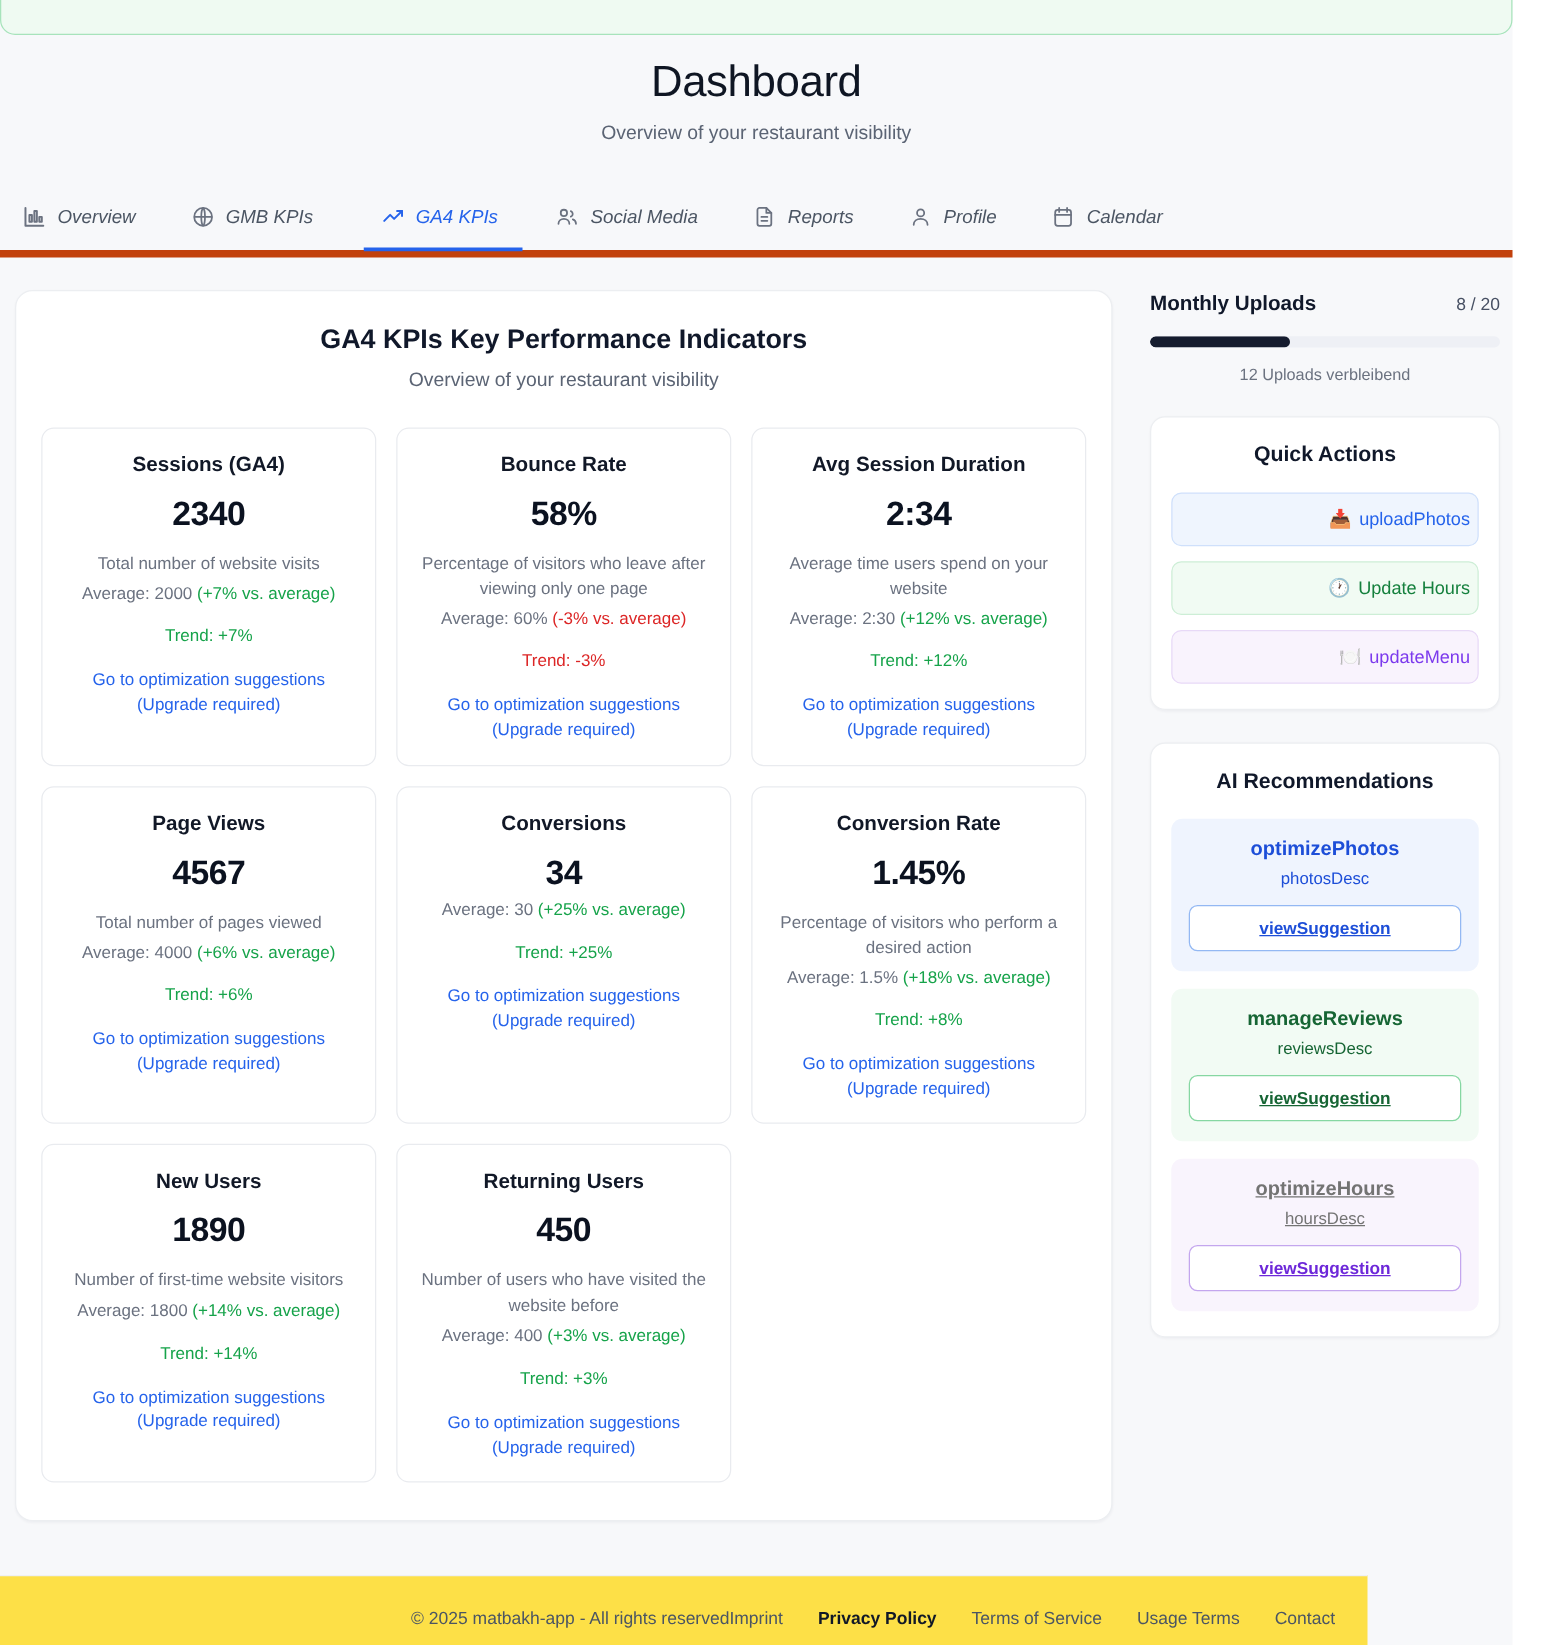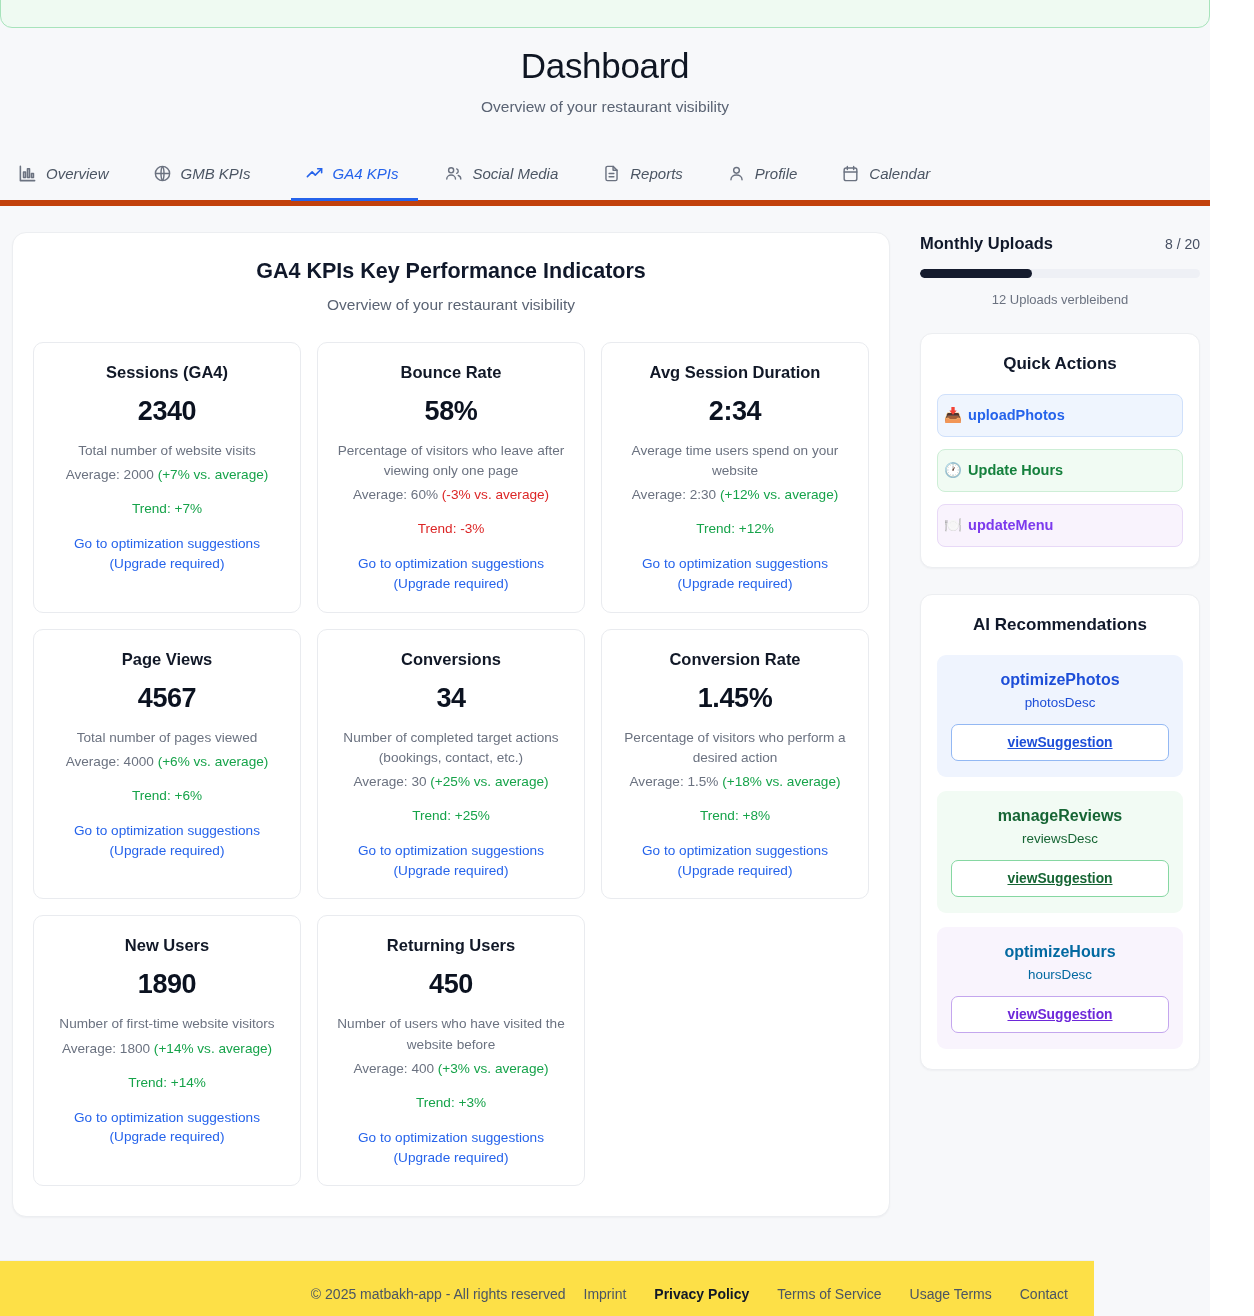--- a/index.html
+++ b/index.html
@@ -156,23 +156,23 @@
     border: 1px solid #eceef1;
     border-radius: 12px;
     padding: 20px 16px 20px 16px;
     box-shadow: 0 1px 2px rgba(16,24,40,0.04);
   }
   .panel h3 { text-align: center; font-size: 17px; font-weight: bold; color: #10182a; }
   .qa-list { margin-top: 20px; display: flex; flex-direction: column; gap: 12px; }
   .qa-btn {
     border-radius: 8px;
     padding: 12px 6px;
-    text-align: left;
+    text-align: right;
     font-size: 14.5px;
-    font-weight: bold;
+    font-weight: normal;
     cursor: pointer;
   }
   .qa-blue { background: #eff5fe; border: 1px solid #cfe0fb; color: #2563eb; }
   .qa-green { background: #f1fbf3; border: 1px solid #cdeed6; color: #15803d; }
   .qa-purple { background: #f9f3fd; border: 1px solid #e8d9f7; color: #7c3aed; }
   .qa-btn .emo { font-style: normal; margin-right: 6px; }
 
   .rec-list { margin-top: 20px; display: flex; flex-direction: column; gap: 14px; justify-content: flex-end; }
   .rec {
     border-radius: 9px;
@@ -191,39 +191,39 @@
     cursor: pointer;
     text-decoration: underline;
   }
   .rec-blue { background: #eff4fe; }
   .rec-blue .rt, .rec-blue .rd { color: #1d4ed8; }
   .rec-blue .rbtn { border: 1px solid #93b8f3; color: #1d4ed8; }
   .rec-green { background: #f2fbf4; }
   .rec-green .rt, .rec-green .rd { color: #166534; }
   .rec-green .rbtn { border: 1px solid #86d7a2; color: #166534; }
   .rec-purple { background: #f9f4fd; }
-  .rec-purple .rt, .rec-purple .rd { color: #0369a1; }
+  .rec-purple .rt, .rec-purple .rd { color: #737373; text-decoration: underline; }
   .rec-purple .rbtn { border: 1px solid #c4a6ee; color: #6d28d9; }
 
   
   .footer {
     position: absolute;
     left: 0;
     bottom: 0;
     width: 1094px;
     background: #fde047;
     border-top: 1px solid #eef0f3;
     display: flex;
     align-items: center;
     justify-content: flex-end;
     padding: 16px 26px 6px 26px;
     height: 56px;
   }
   .footer .copy { font-size: 14px; color: #4b5563; }
-  .footer .links { display: flex; gap: 28px; font-size: 14px; color: #4b5563; margin-left: 18px; }
+  .footer .links { display: flex; gap: 28px; font-size: 14px; color: #4b5563; }
   .footer .links span { cursor: pointer; }
   .footer .links .strong { font-weight: bold; color: #111827; }
 </style>
 </head>
 <body>
 
 <div class="page">
 
   <div class="top-banner"></div>
 
@@ -337,21 +337,20 @@
             <div class="title">Page Views</div>
             <div class="value">4567</div>
             <div class="desc">Total number of pages viewed</div>
             <div class="avg"><span>Average: 4000 </span><span class="pos">(+6% vs. average)</span></div>
             <div class="trend pos">Trend: +6%</div>
             <div class="link"><span>Go to optimization suggestions</span><br><span>(Upgrade required)</span></div>
           </div>
           <div class="kpi">
             <div class="title">Conversions</div>
             <div class="value">34</div>
-            <div class="desc">Number of completed target actions (bookings, contact, etc.)</div>
             <div class="avg"><span>Average: 30 </span><span class="pos">(+25% vs. average)</span></div>
             <div class="trend pos">Trend: +25%</div>
             <div class="link"><span>Go to optimization suggestions</span><br><span>(Upgrade required)</span></div>
           </div>
           <div class="kpi">
             <div class="title">Conversion Rate</div>
             <div class="value">1.45%</div>
             <div class="desc">Percentage of visitors who perform a desired action</div>
             <div class="avg"><span>Average: 1.5% </span><span class="pos">(+18% vs. average)</span></div>
             <div class="trend pos">Trend: +8%</div>

